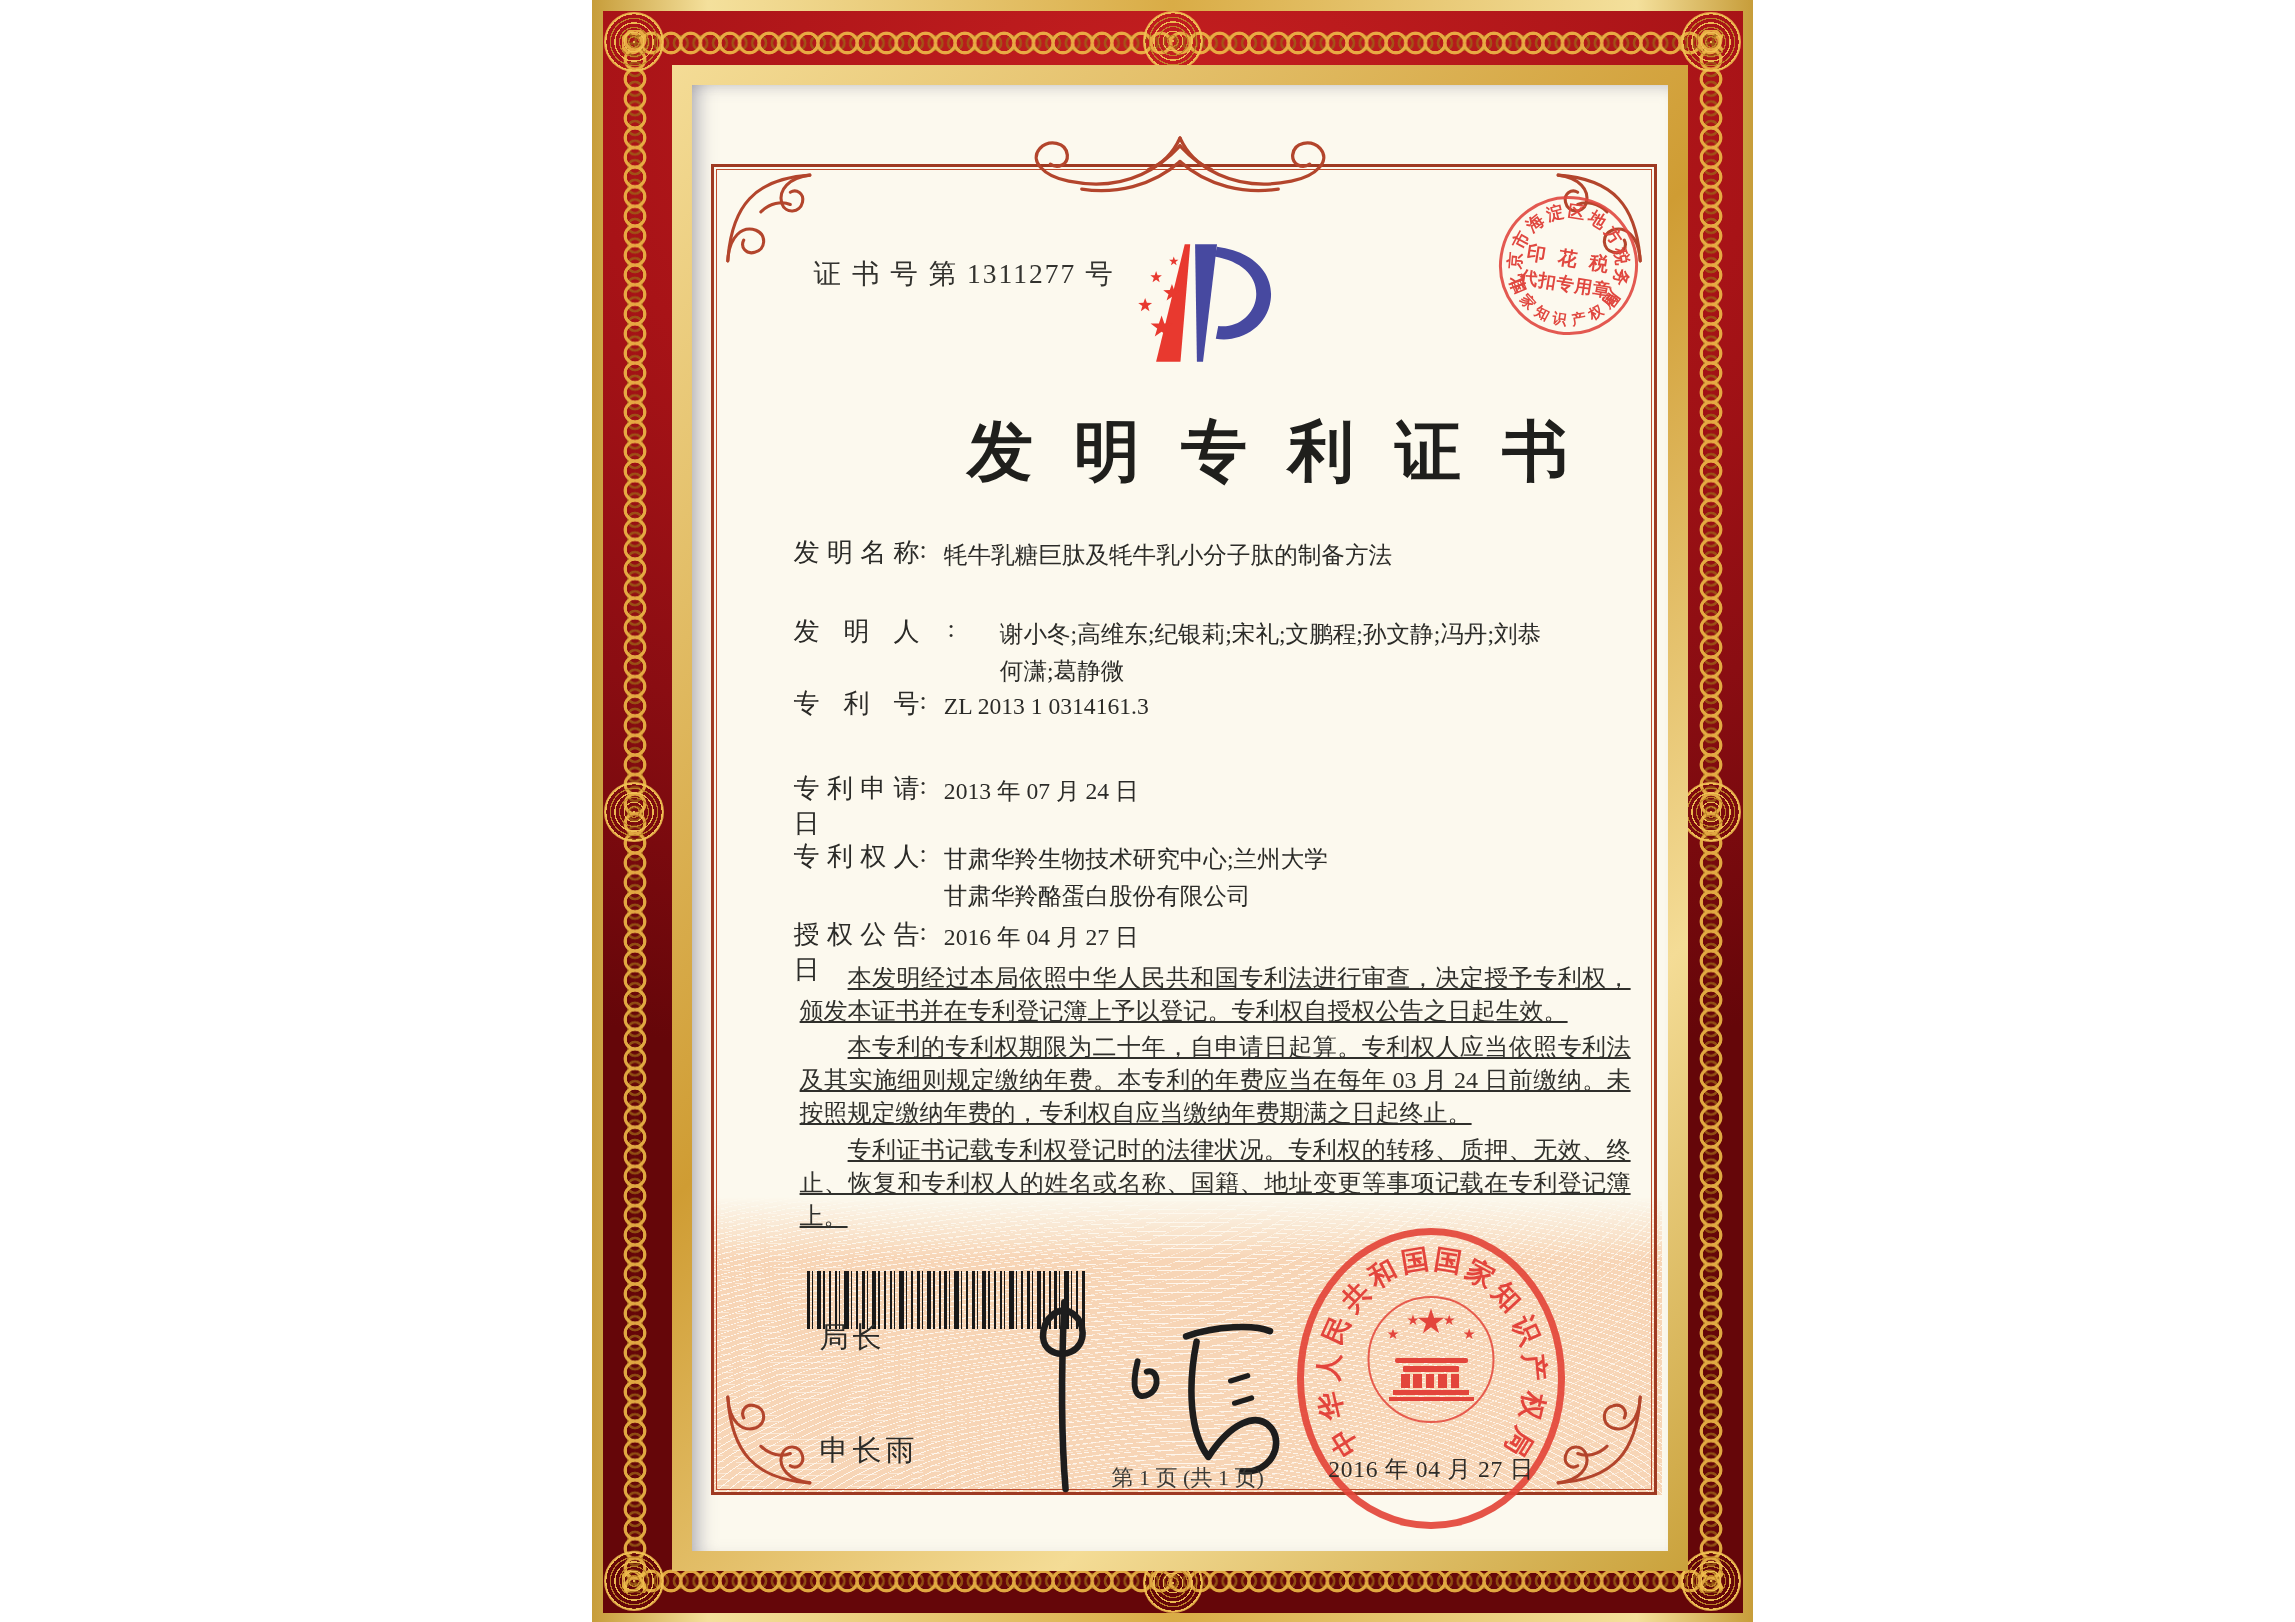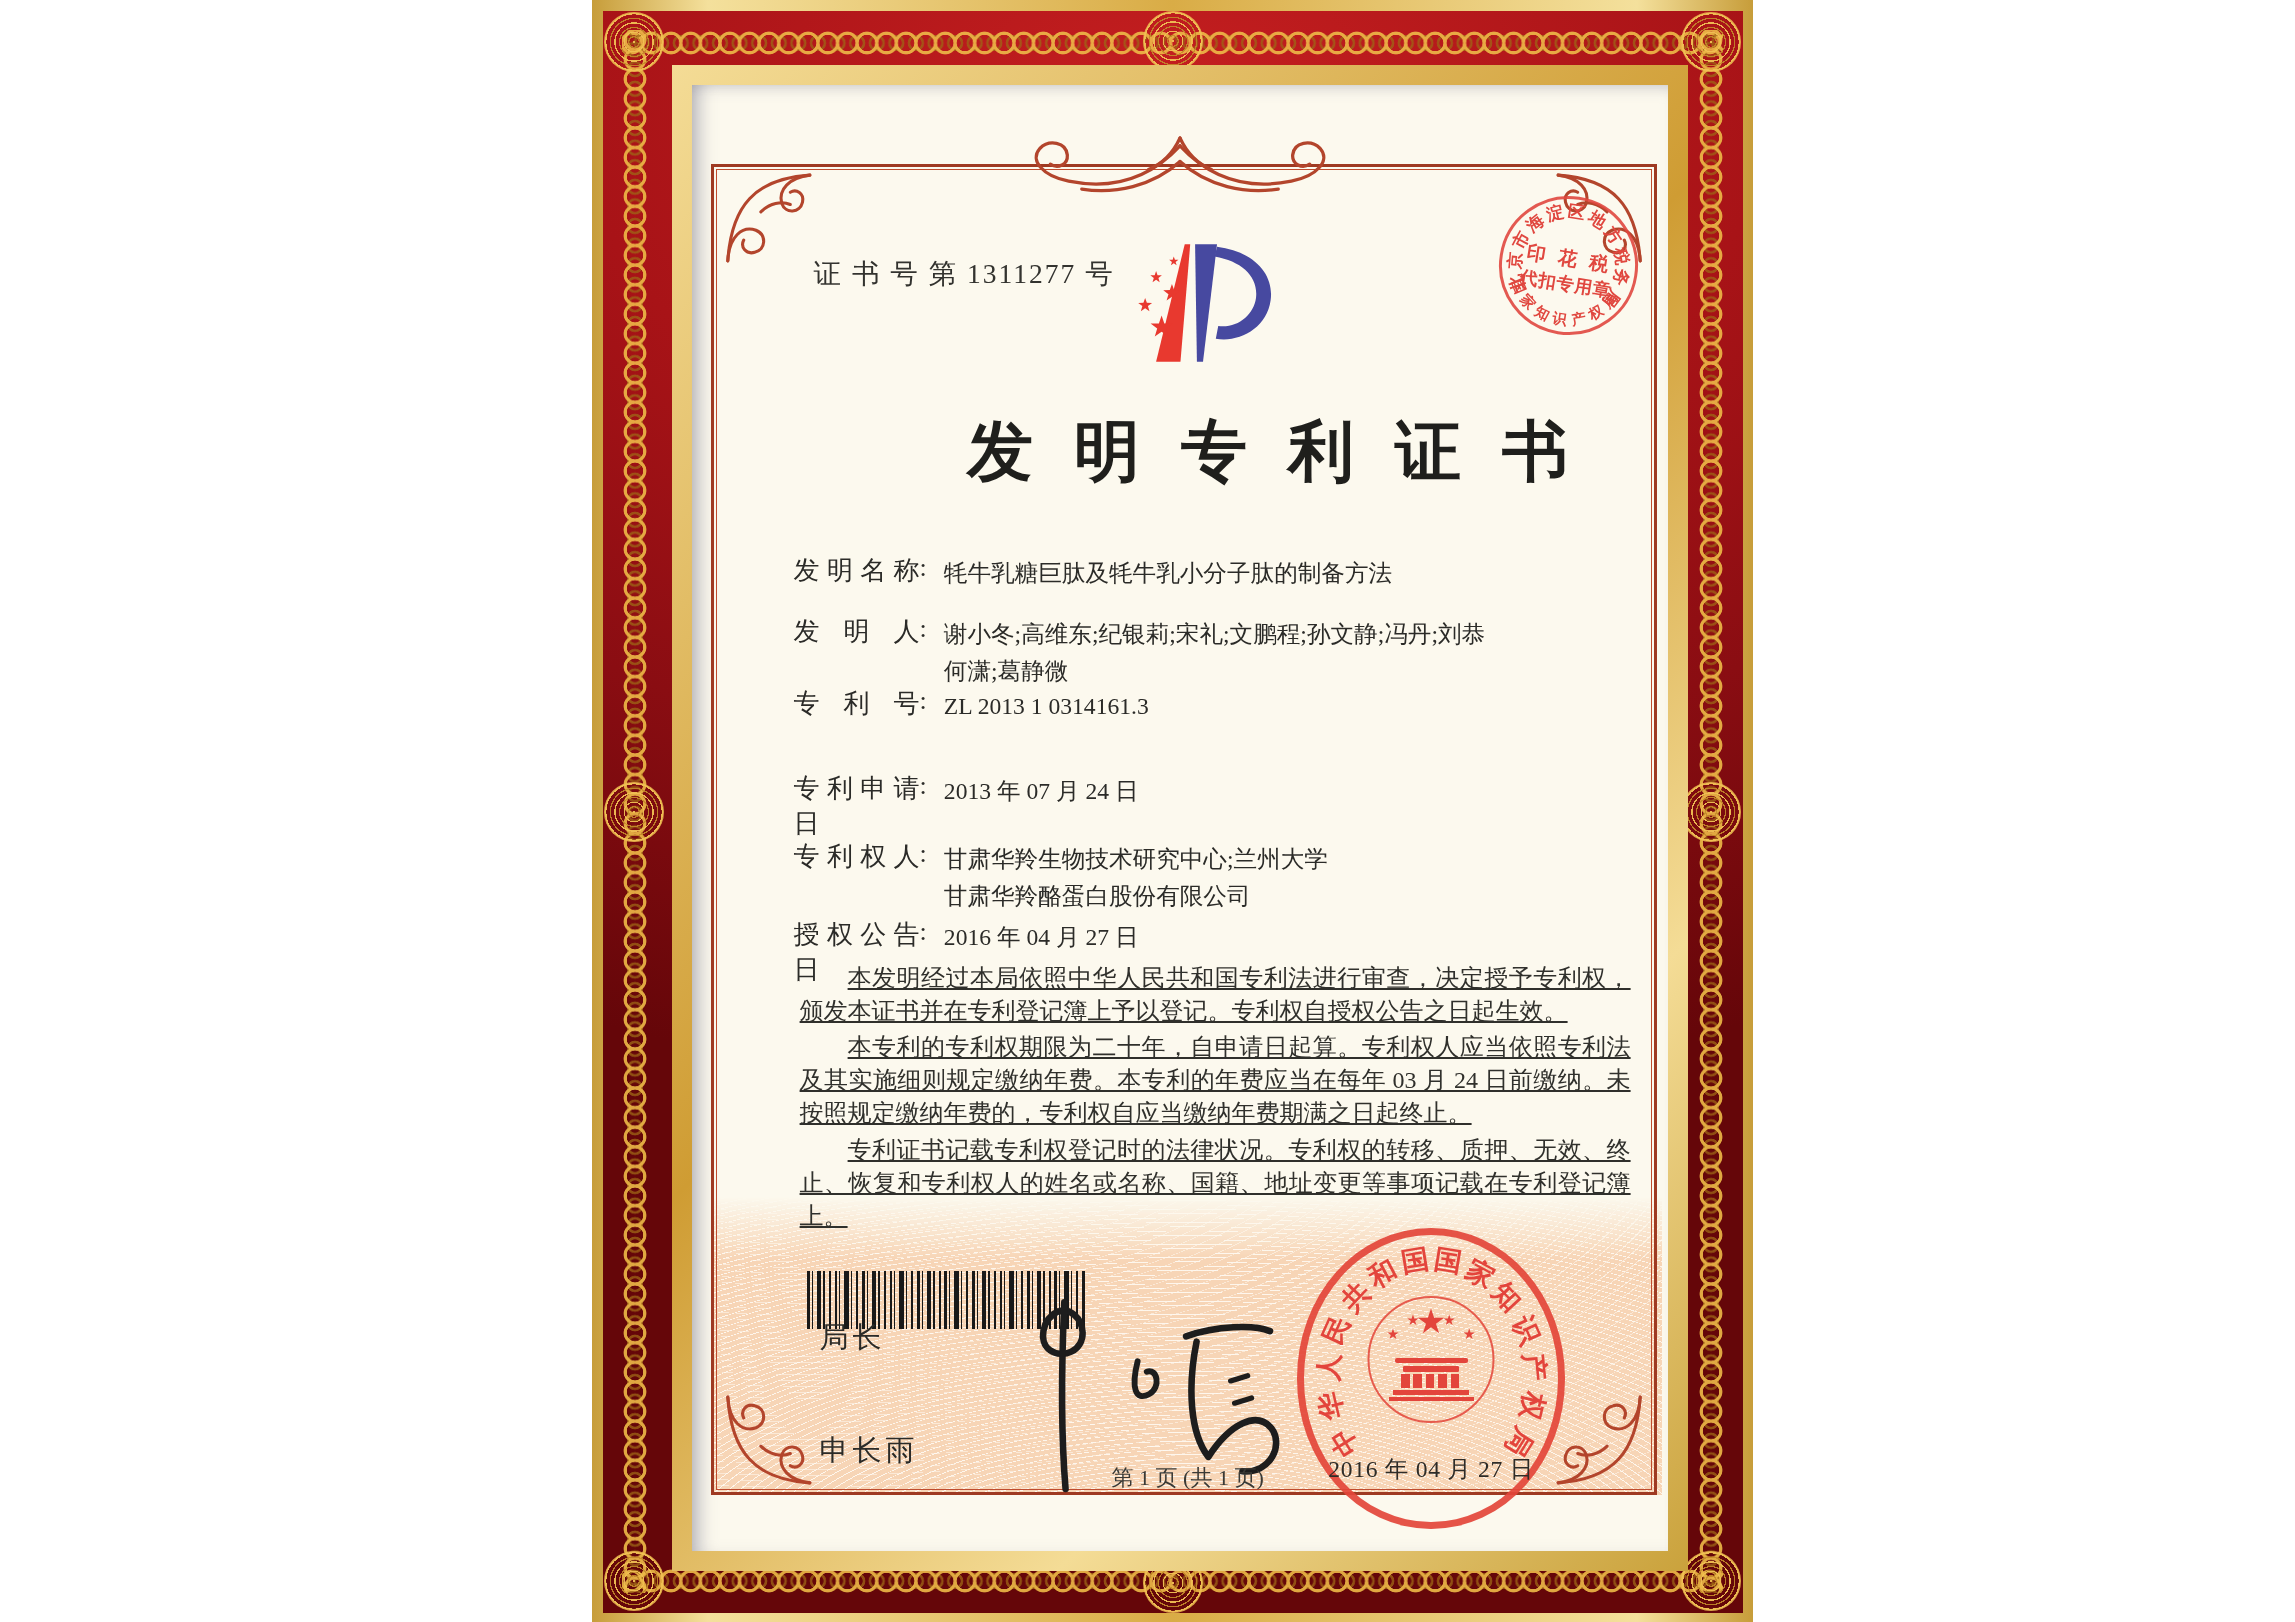--- a/index.html
+++ b/index.html
@@ -75,21 +75,21 @@
   .tax-c2{top:76px;font-size:17.7px;letter-spacing:0.7px;}
 
   .title{left:118px;top:322px;width:916px;text-align:center;font-size:66px;font-weight:bold;
          letter-spacing:41px;padding-left:41px;box-sizing:border-box;color:#1f1f1c;}
 
   .frow{position:absolute;left:102px;font-size:26px;color:#2b2b28;display:flex;align-items:flex-start;}
   .flabel{display:inline-block;width:126px;text-align:justify;text-align-last:justify;flex:0 0 126px;}
   .fcolon{flex:0 0 auto;}
   .fval{margin-left:17px;font-size:23.6px;line-height:37px;padding-top:2px;}
   .fval .l2{display:block;}
-  .r1{top:468px;} .r2{top:529px;} .r3{top:601px;} .r4{top:686px;} .r5{top:754px;} .r6{top:832px;}
+  .r1{top:450px;} .r2{top:529px;gap:28px;} .r3{top:601px;} .r4{top:686px;} .r5{top:754px;} .r6{top:832px;}
 
   .bodytext{left:108px;top:877px;width:831px;font-size:24px;line-height:33px;text-align:justify;color:#30302c;}
   .bodytext p{margin:0 0 3.9px 0;text-indent:2em;text-decoration:underline;}
 
   .barcode{left:115px;top:1186px;width:278px;height:58px;
       background-image:repeating-linear-gradient(90deg,
         #191919 0 2.6px,transparent 2.6px 4.6px,
         #191919 4.6px 5.9px,transparent 5.9px 9.8px,
         #191919 9.8px 14.4px,transparent 14.4px 16.4px,
         #191919 16.4px 17.7px,transparent 17.7px 21.6px,

